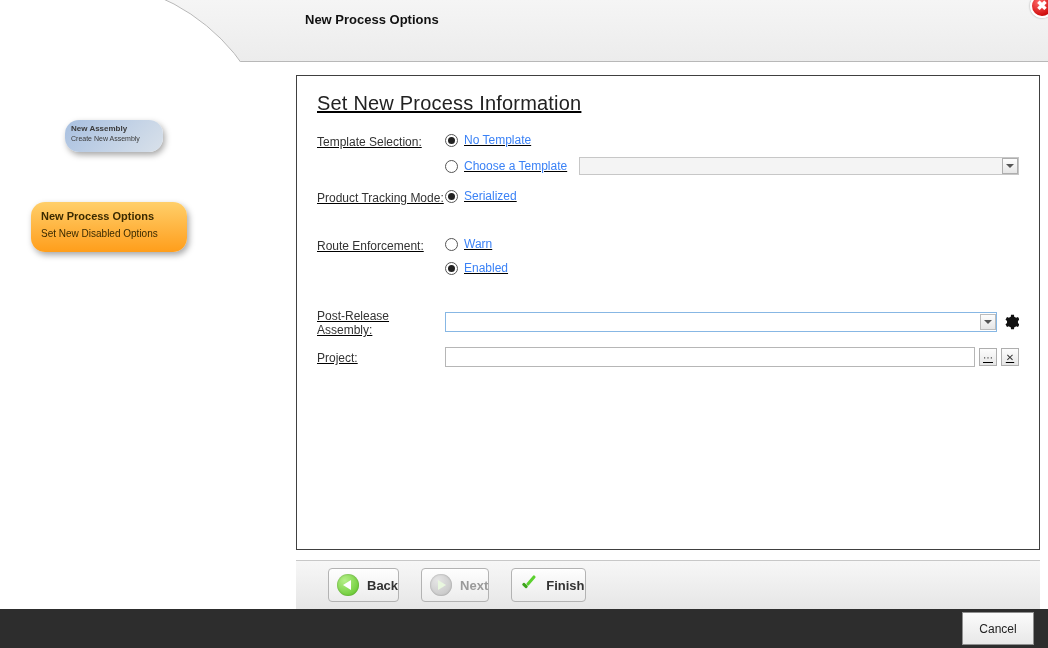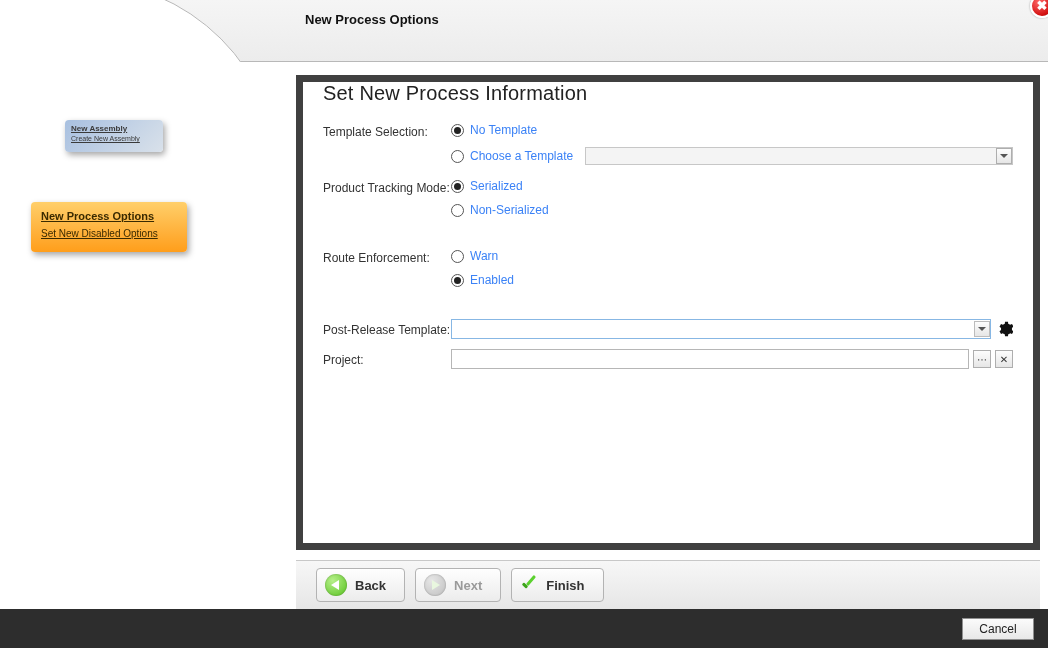--- a/index.html
+++ b/index.html
@@ -66,24 +66,23 @@
   
   .sidebar {
     position: absolute;
     left: 0; top: 62px;
     width: 296px;
     height: 547px;
     background: #fff;
   }
   .sidecard {
     position: absolute;
-    border-radius: 4px;
+    border-radius: 14px;
     box-shadow: 2px 3px 6px rgba(0,0,0,.35);
     padding: 8px 10px;
-    text-decoration: underline;
   }
   .sidecard.inactive {
     left: 65px; top: 58px;
     width: 98px; height: 32px;
     font-size: 8px;
     background: linear-gradient(135deg,#a8c0e0 0%, #d9e1ea 100%);
     color: #3a3a3a;
     padding: 4px 6px;
   }
   .sidecard.inactive .t1 { font-weight: bold; font-size: 8px;}
@@ -95,24 +94,25 @@
     color: #3a2a00;
   }
   .sidecard.active .t1 { font-weight: bold; font-size: 11px; }
   .sidecard.active .t2 { font-size: 10px; margin-top: 6px; }
 
   
   .main-panel {
     position: absolute;
     left: 296px; top: 75px;
     width: 744px; height: 475px;
-    border: 7px solid #404040;
-    background: #fff;
-    padding: 0 20px 18px 20px;
+    border: 1px solid #404040;
+    background: #fff;
+    padding: 16px 20px 18px 20px;
     overflow: hidden;
+    text-decoration: underline;
   }
   .panel-title {
     font-size: 20px;
     font-weight: 300;
     color: #222;
     margin-bottom: 18px;
     letter-spacing: .2px;
   }
   .form-row {
     display: flex;
@@ -224,32 +224,33 @@
     width: 744px; height: 49px;
     background: linear-gradient(#f7f7f7,#e6e6e6);
     border-top: 1px solid #c8c8c8;
     display: flex;
     align-items: center;
     padding-left: 20px;
     gap: 10px;
   }
   .nav-btn {
     height: 34px;
-    padding: 0 18px 0 8px;
+    padding: 0 0 0 8px;
     border: 1px solid #b3b3b3;
     border-radius: 4px;
     background: linear-gradient(#fefefe,#ececec);
     display: inline-flex;
     align-items: center;
     gap: 8px;
     font-size: 13px;
     font-weight: bold;
     color: #333;
     cursor: pointer;
     box-shadow: 0 1px 0 rgba(255,255,255,.6) inset;
+    margin-left: 12px;
   }
   .nav-btn.disabled { color: #9a9a9a; cursor: default; }
   .arrow-circle {
     width: 22px; height: 22px;
     border-radius: 50%;
     display: inline-flex; align-items:center; justify-content:center;
     box-shadow: inset 0 0 2px rgba(0,0,0,.3);
   }
   .arrow-circle.green { background: radial-gradient(circle at 35% 30%,#b6f08a,#57c11e); }
   .arrow-circle.gray { background: radial-gradient(circle at 35% 30%,#e6e6e6,#bfbfbf); }
@@ -274,21 +275,21 @@
     position: absolute;
     left: 0; right: 0;
     top: 609px; height: 39px;
     background: #2d2d2d;
     display: flex;
     align-items: center;
     justify-content: flex-end;
     padding-right: 14px;
   }
   .cancel-btn {
-    height: 22px;
+    height: 33px;
     width: 72px;
     border: 1px solid #8f8f8f;
     background: linear-gradient(#fbfbfb,#e8e8e8);
     font-size: 12px;
     color: #222;
     display: inline-flex;
     align-items: center; justify-content: center;
     cursor: pointer;
   }
 
@@ -338,24 +339,20 @@
       </div>
     </div>
 
     <div class="form-row group">
       <div class="form-label">Product Tracking Mode:</div>
       <div class="radio-col">
         <label class="radio-line">
           <span class="radio checked"></span>
           <span>Serialized</span>
         </label>
-        <label class="radio-line">
-          <span class="radio"></span>
-          <span>Non-Serialized</span>
-        </label>
       </div>
     </div>
 
     <div class="spacer"></div>
 
     <div class="form-row group">
       <div class="form-label">Route Enforcement:</div>
       <div class="radio-col">
         <label class="radio-line">
           <span class="radio"></span>
@@ -364,21 +361,21 @@
         <label class="radio-line">
           <span class="radio checked"></span>
           <span>Enabled</span>
         </label>
       </div>
     </div>
 
     <div class="spacer"></div>
 
     <div class="form-row" style="align-items:center; margin-bottom:10px;">
-      <div class="form-label">Post-Release Template:</div>
+      <div class="form-label">Post-Release Assembly:</div>
       <div style="flex:1; display:flex; align-items:center; gap:6px;">
         <div class="combo-field" style="flex:1;">
           <span class="combo-arrow-btn">
               <span class="chev-down"></span>
             </span>
         </div>
         <span class="gear-icon">
           <svg viewBox="0 0 16 16" width="16" height="16">
               <path fill="#111" d="M8 5a3 3 0 100 6 3 3 0 000-6zm7 3a7 7 0 00-.1-1.1l1.6-1.2-1.5-2.6-1.9.7a6 6 0 00-1.9-1.1L11 .8H8L7.8 2.7a6 6 0 00-1.9 1.1l-1.9-.7L2.5 5.7 4.1 6.9A7 7 0 004 8c0 .4 0 .7.1 1.1L2.5 10.3l1.5 2.6 1.9-.7a6 6 0 001.9 1.1L8 15.2h3l.2-1.9a6 6 0 001.9-1.1l1.9.7 1.5-2.6-1.6-1.2c.1-.4.1-.7.1-1.1z"></path>
             </svg>

